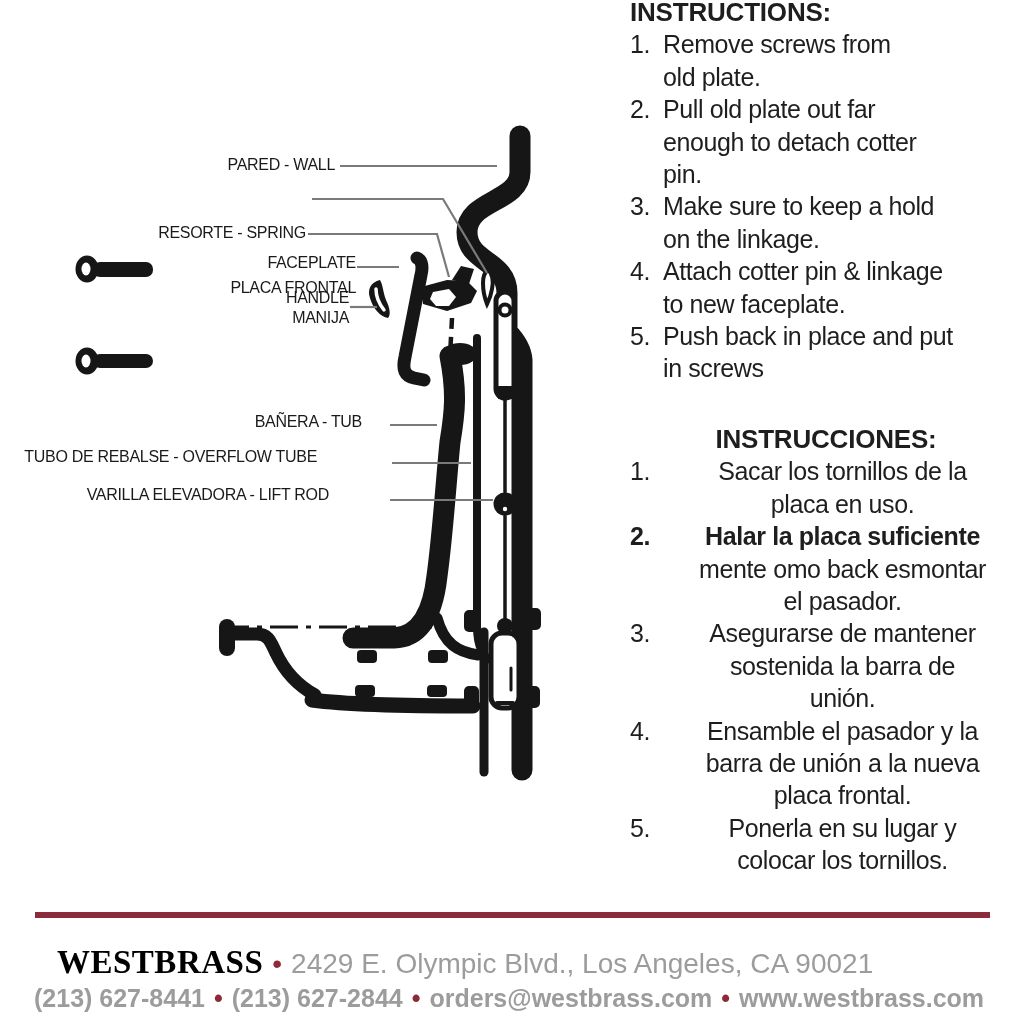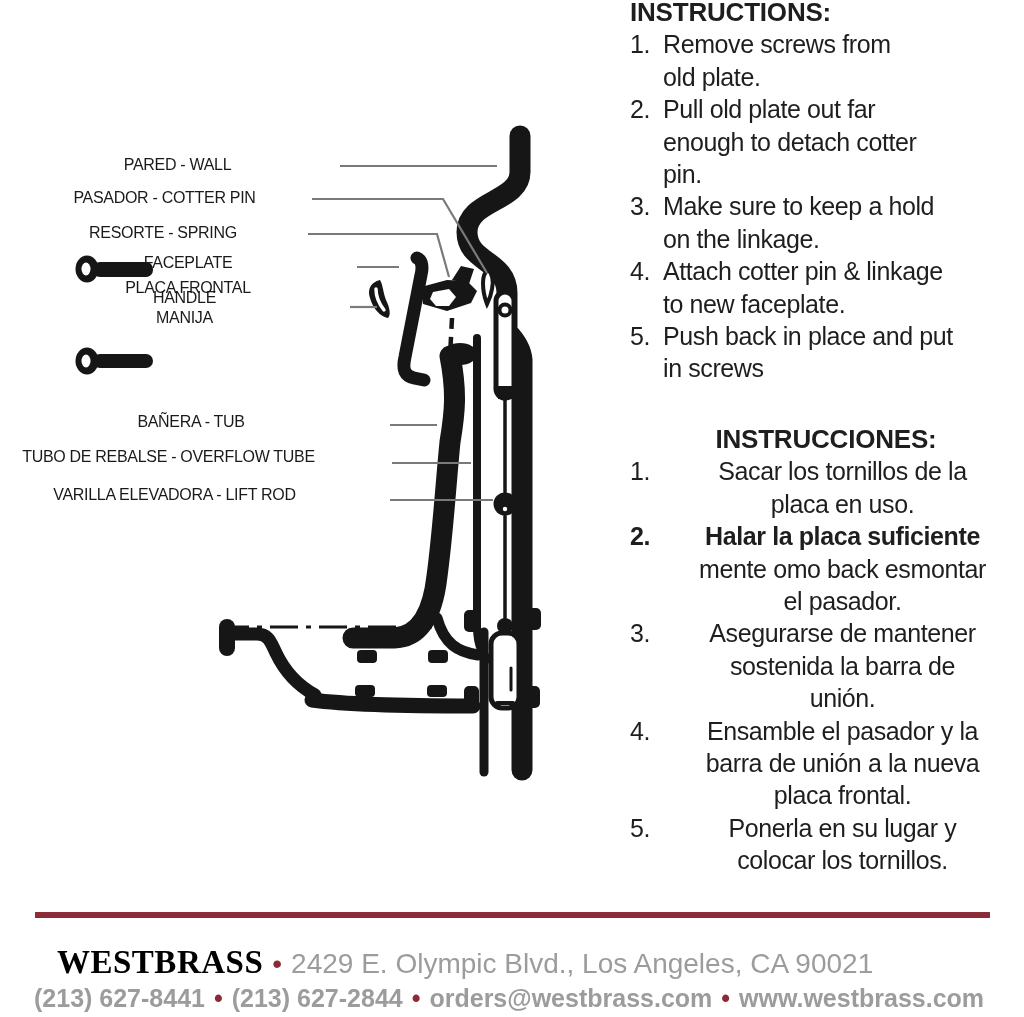--- a/index.html
+++ b/index.html
@@ -9,21 +9,21 @@
     font-family:"Liberation Sans", sans-serif;
   }
   .page { position:absolute; inset:0; }
   svg.diagram { position:absolute; left:0; top:0; }
 
   
   .dlabel {
     position:absolute; font-size:16px; letter-spacing:-0.3px;
     color:#1a1a1a; line-height:16px; white-space:pre-line;
   }
-  .r { left:12px; text-align:center; }
+  .r { left:4px; text-align:right; }
   #lbl-pared     { top:157px; width:331px; }
   #lbl-pasador   { top:190px; width:305px; }
   #lbl-resorte   { top:225px; width:302px; }
   #lbl-faceplate { top:250px; width:352px; line-height:25px; }
   #lbl-handle    { top:288px; width:345px; line-height:20px; }
   #lbl-screws    { top:299px; left:48px; width:150px; text-align:center; line-height:15.5px; }
   #lbl-banera    { top:414px; width:358px; }
   #lbl-tubo      { top:449px; width:313px; }
   #lbl-varilla   { top:487px; width:325px; }
 
@@ -130,21 +130,20 @@
         <path d="M357,267 L399,267"></path>
         <path d="M350,307 L377,307"></path>
         <path d="M390,425 L437,425"></path>
         <path d="M392,463 L471,463"></path>
         <path d="M390,500 L493,500"></path>
       </g>
     </g>
   </svg>
 
   <div class="dlabel r" id="lbl-pared">PARED - WALL</div>
-  <div class="dlabel r" id="lbl-pasador">PASADOR - COTTER PIN</div>
   <div class="dlabel r" id="lbl-resorte">RESORTE - SPRING</div>
   <div class="dlabel r" id="lbl-faceplate">FACEPLATE
 PLACA FRONTAL</div>
   <div class="dlabel r" id="lbl-handle">HANDLE
 MANIJA</div>
   <div class="dlabel r" id="lbl-banera">BAÑERA - TUB</div>
   <div class="dlabel r" id="lbl-tubo">TUBO DE REBALSE - OVERFLOW TUBE</div>
   <div class="dlabel r" id="lbl-varilla">VARILLA ELEVADORA - LIFT ROD</div>
 
   <div class="ins" id="ins-en">

